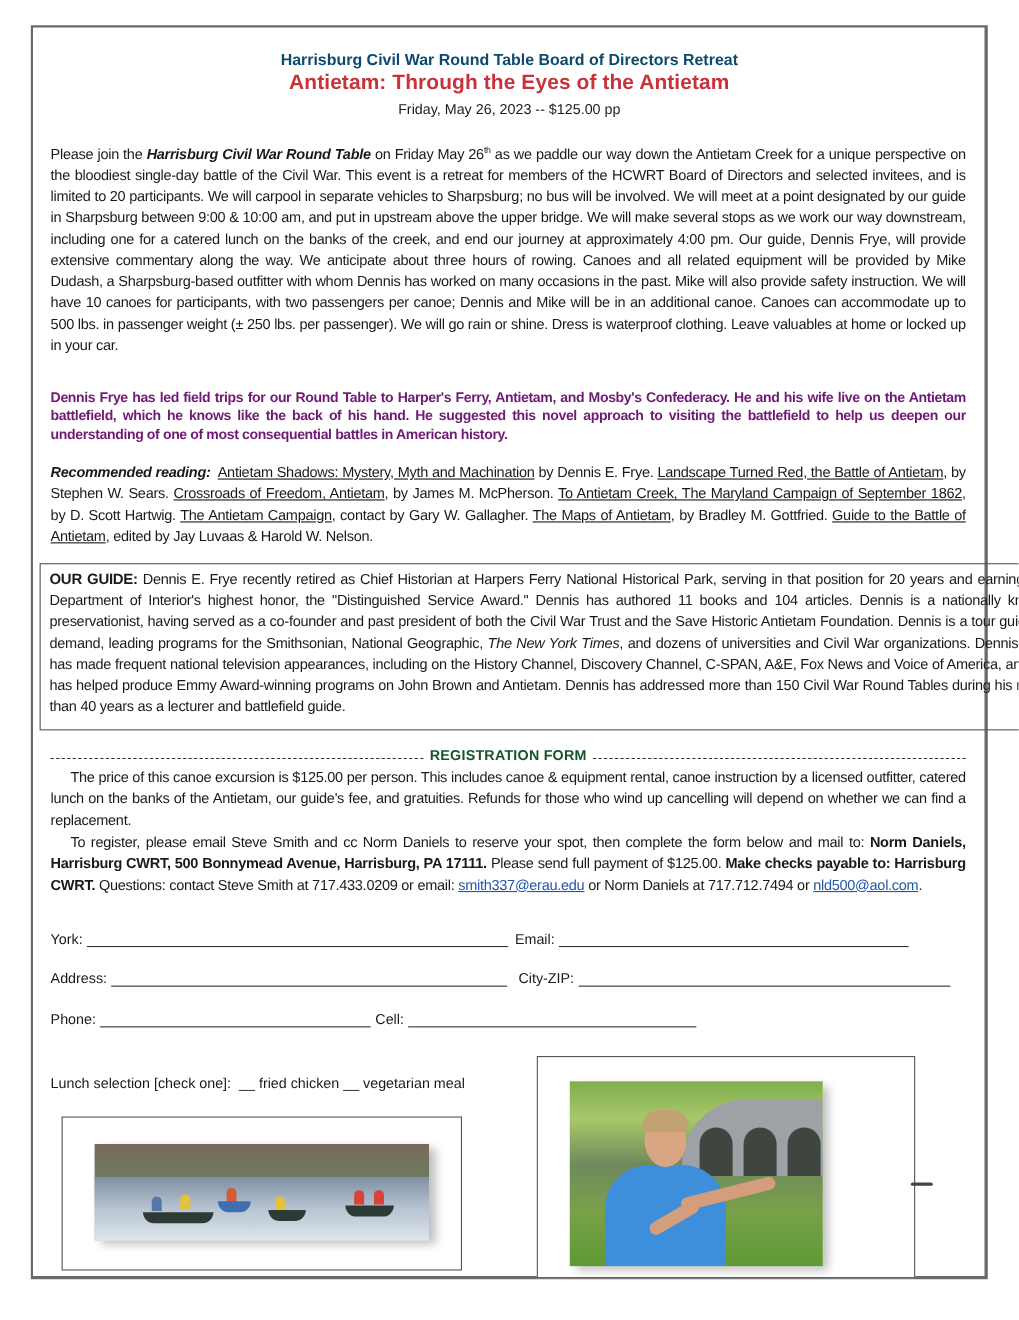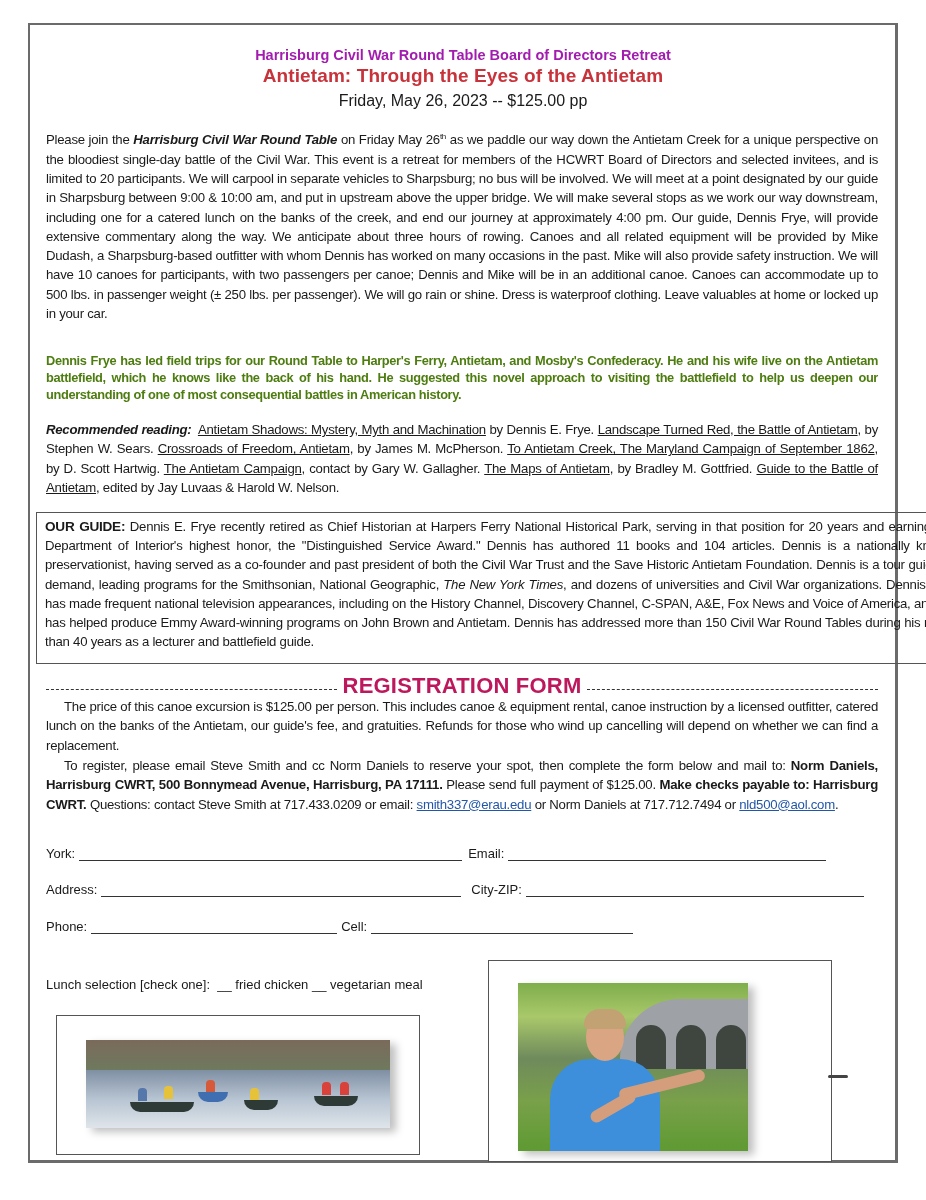--- a/index.html
+++ b/index.html
@@ -1,37 +1,37 @@
 <!DOCTYPE html>
 <html><head>
 <meta charset="utf-8">
 <style>
   html, body { margin: 0; padding: 0; background: #ffffff; }
   body { width: 926px; height: 1200px; position: relative; overflow: hidden;
          font-family: "Liberation Sans", "DejaVu Sans", sans-serif; color: #1a1a1a; }
   .page-frame { position: absolute; left: 28px; top: 23px; width: 870px; height: 1140px;
                 border: 2px solid #6b6b6b; border-right-width: 3px; border-bottom-width: 3px; box-sizing: border-box; }
   .header { position: absolute; left: 0; width: 926px; text-align: center; }
-  .h-org { top: 47px; font-size: 14.5px; font-weight: bold; color: #a21caf; }
+  .h-org { top: 47px; font-size: 14.5px; font-weight: bold; color: #0c4a6e; }
   .h-title { top: 65px; font-size: 19px; font-weight: bold; color: #c8333b; letter-spacing: 0.1px; }
-  .h-date { top: 92px; font-size: 16px; color: #1a1a1a; }
+  .h-date { top: 92px; font-size: 13px; color: #1a1a1a; }
   .block { position: absolute; left: 46px; width: 832px; font-size: 13.2px; line-height: 19.3px;
            text-align: justify; font-family: "Liberation Sans Narrow", "Liberation Sans", sans-serif;
            letter-spacing: -0.25px; }
   .intro { top: 127px; }
-  .red { top: 352px; color: #4d7c0f; font-weight: bold; font-size: 12.8px; line-height: 17px; letter-spacing: -0.35px; }
+  .red { top: 352px; color: #701a75; font-weight: bold; font-size: 12.8px; line-height: 17px; letter-spacing: -0.35px; }
   .reading { top: 420px; }
   .reading u { text-decoration: underline; }
   .guide-box { position: absolute; left: 36px; top: 512px; width: 926px; height: 152px;
                border: 1.5px solid #555; box-sizing: border-box; padding: 4px 8px; font-size: 13.2px; line-height: 19.2px;
                text-align: justify; letter-spacing: -0.25px; }
   .guide-box b { font-size: 13.6px; }
   .reg-title { position: absolute; left: 46px; top: 674px; width: 832px; height: 24px; display: flex; align-items: center; }
   .dashes { flex: 1; border-bottom: 1.5px dashed #333; height: 0; margin-top: 6px; }
-  .reg-label { padding: 0 6px; font-size: 22px; font-weight: bold; color: #be185d; letter-spacing: 0.2px; }
+  .reg-label { padding: 0 6px; font-size: 13px; font-weight: bold; color: #14532d; letter-spacing: 0.2px; }
   .reg-p1 { top: 697px; text-indent: 18px; }
   .reg-p2 { top: 756px; text-indent: 18px; }
   a.email { color: #2456a8; text-decoration: underline; }
   .field-row { position: absolute; left: 46px; font-size: 13px; display: flex; align-items: flex-end; }
   .field-label { white-space: nowrap; padding-right: 4px; }
   .field-line { border-bottom: 1.2px solid #333; height: 14px; }
   .lunch { position: absolute; left: 46px; top: 977px; font-size: 13px; }
   .photo-frame { position: absolute; border: 1.5px solid #555; background: #fff; box-sizing: border-box; }
   .photo-canoe { left: 56px; top: 1015px; width: 364px; height: 140px; }
   .photo-dennis { left: 488px; top: 960px; width: 344px; height: 202px; }

